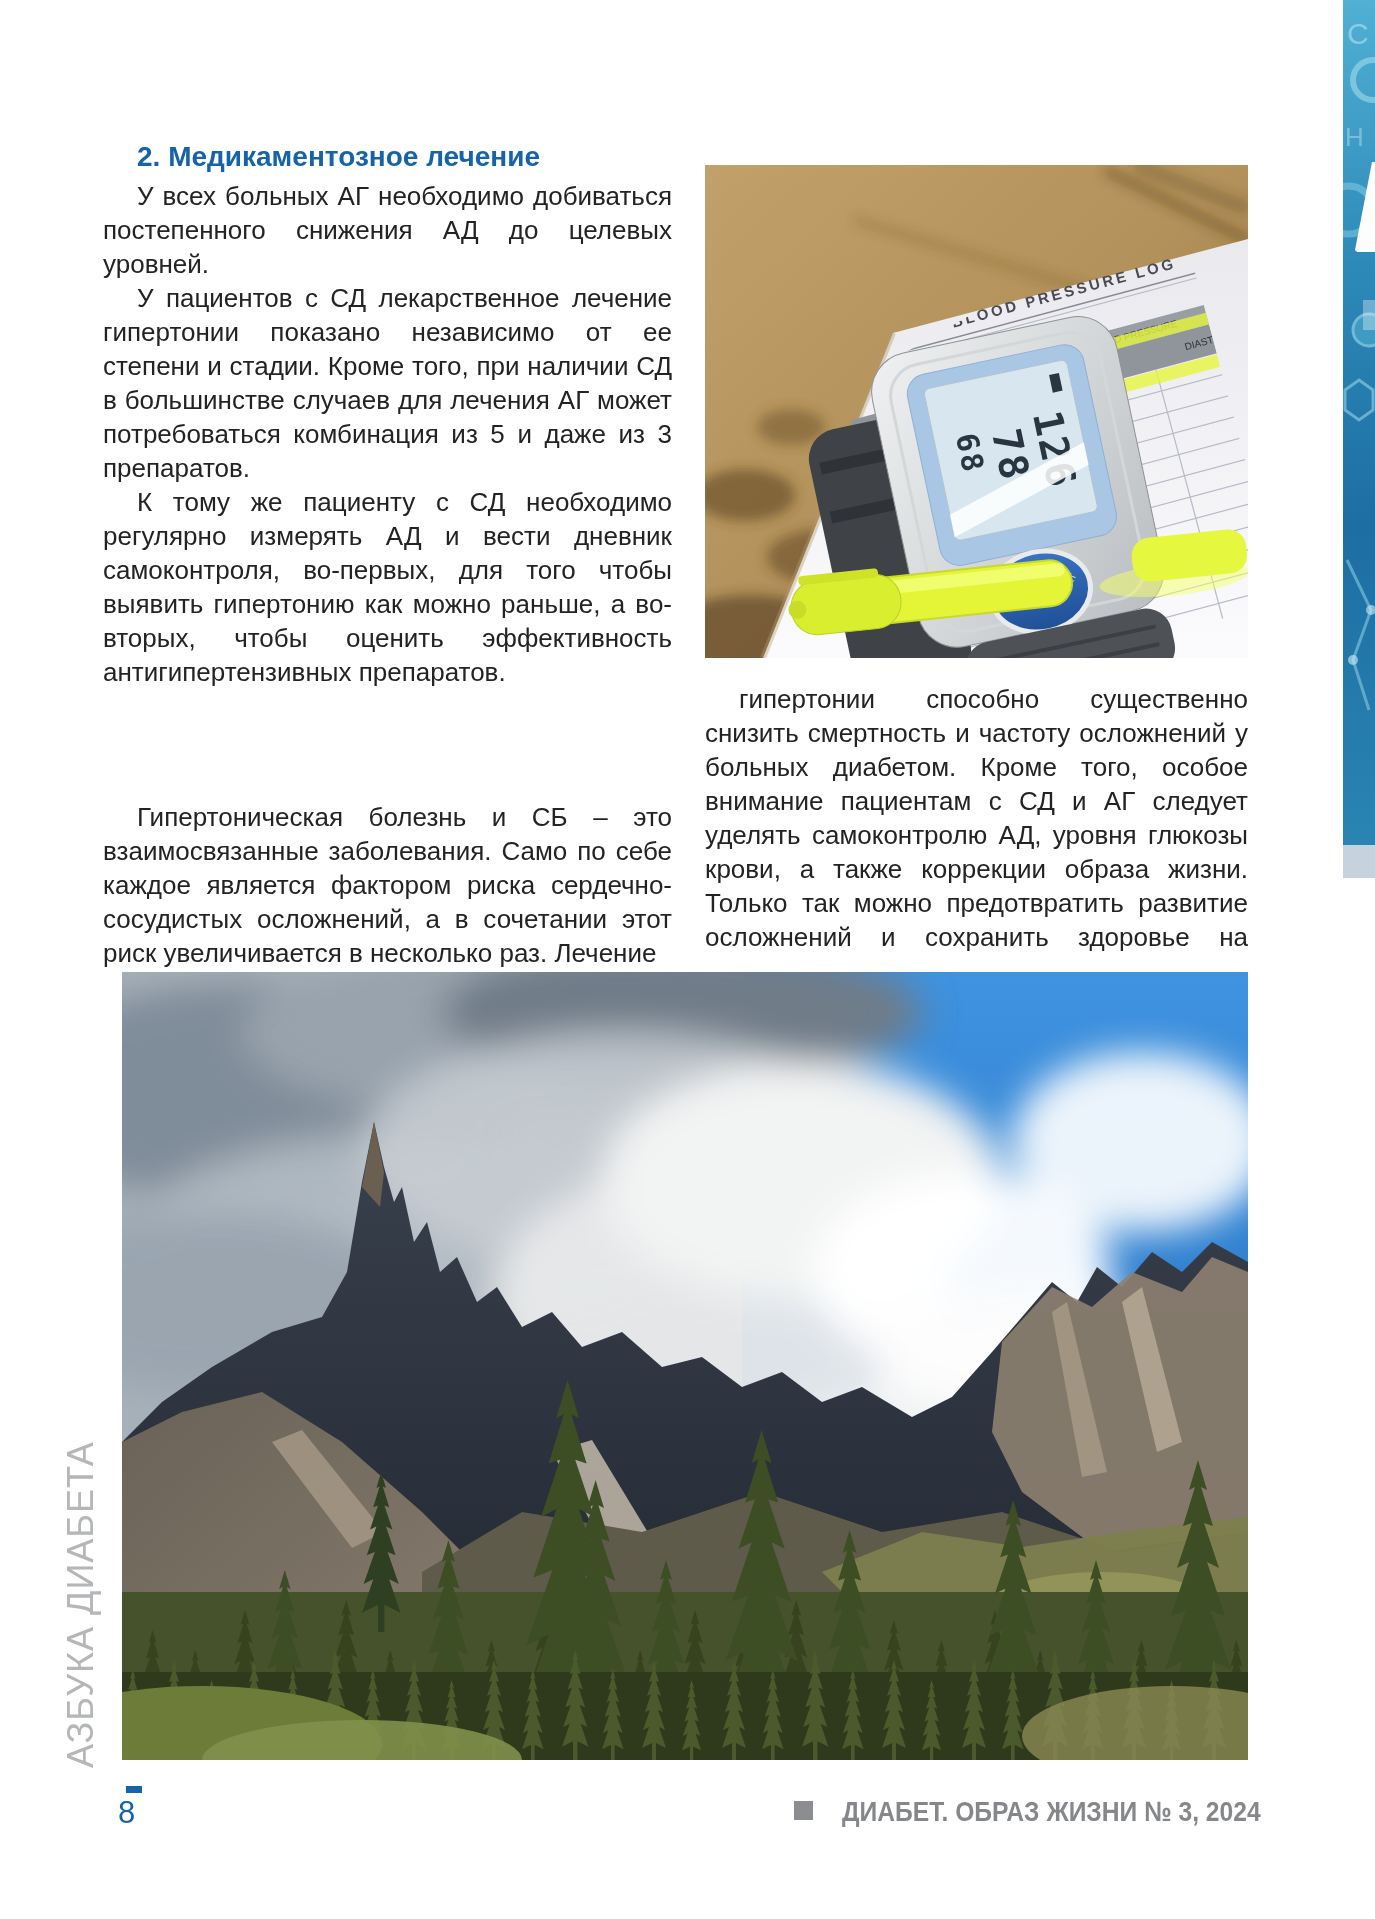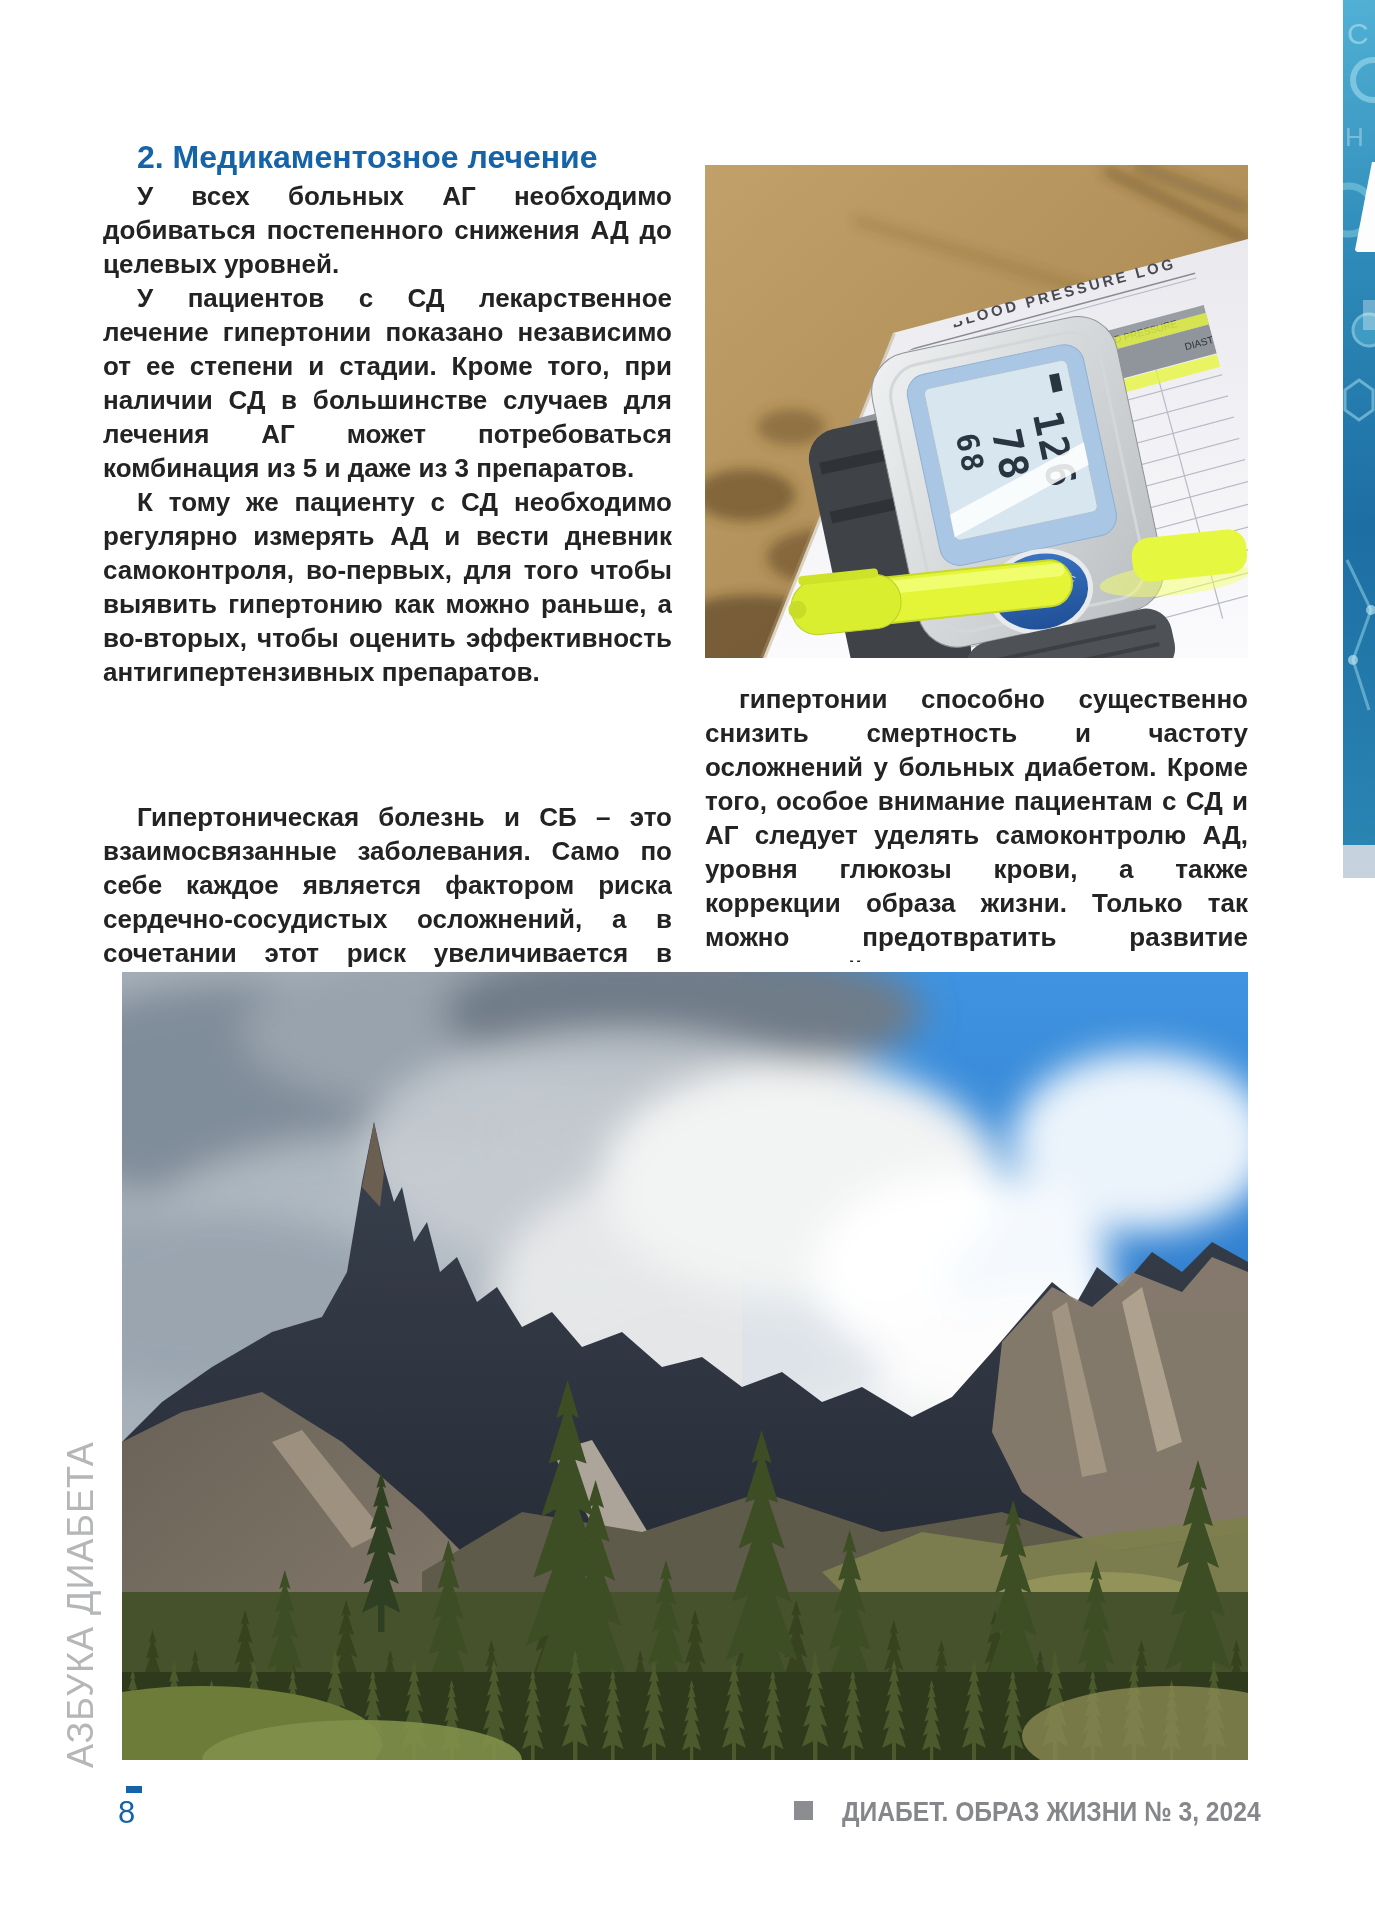--- a/index.html
+++ b/index.html
@@ -1,22 +1,22 @@
 <!DOCTYPE html>
 <html><head>
 <meta charset="utf-8">
 <style>
   html,body{margin:0;padding:0;background:#ffffff;}
   .page{position:relative;width:1375px;height:1919px;background:#fff;overflow:hidden;
         font-family:"Liberation Sans",sans-serif;color:#232323;}
   
   .left-col{position:absolute;left:103px;top:140px;width:569px;height:578px;overflow:hidden;}
-  .med-heading{margin:0 0 5px 0;font-size:32px;line-height:34px;font-weight:bold;
+  .med-heading{margin:0 0 5px 0;font-size:28px;line-height:34px;font-weight:bold;
                color:#1563a8;text-indent:34px;}
-  .body-p{margin:0;font-size:26px;line-height:34px;text-align:justify;text-indent:34px;font-weight:bold;}
+  .body-p{margin:0;font-size:26px;line-height:34px;text-align:justify;text-indent:34px;}
   
   .concl-head{position:absolute;left:103px;top:714px;width:569px;height:49px;
               border-bottom:5px solid #15599e;}
   .concl-sq{position:absolute;left:22px;bottom:0;width:34px;height:44px;background:#15599e;}
   .concl-title{position:absolute;left:68px;bottom:0;font-size:41px;line-height:44px;
                font-weight:bold;color:#1e1e1e;transform:scaleX(.95);transform-origin:left bottom;
                white-space:nowrap;}
   .concl-left{position:absolute;left:103px;top:800px;width:569px;height:172px;overflow:hidden;}
   .right-para{position:absolute;left:705px;top:682px;width:543px;height:280px;overflow:hidden;}
   
@@ -66,21 +66,21 @@
     <rect x="0" y="845" width="32" height="33" fill="#c6d3de"></rect>
   </svg>
 
   <div class="left-col">
     <h3 class="med-heading">2. Медикаментозное лечение</h3>
     <p class="body-p">У всех больных АГ необходимо добиваться постепенного снижения АД до целевых уровней.</p>
     <p class="body-p">У пациентов с СД лекарственное лечение гипертонии показано независимо от ее степени и стадии. Кроме того, при наличии СД в большинстве случаев для лечения АГ может потребоваться комбинация из 5 и даже из 3 препаратов.</p>
     <p class="body-p">К тому же пациенту с СД необходимо регулярно измерять АД и вести дневник самоконтроля, во-первых, для того чтобы выявить гипертонию как можно раньше, а во-вторых, чтобы оценить эффективность антигипертензивных препаратов.</p>
   </div>
 
-  <p class="body-p concl-left">Гипертоническая болезнь и СБ – это взаимосвязанные заболевания. Само по себе каждое является фактором риска сердечно-сосудистых осложнений, а в сочетании этот риск увеличивается в диабетом раз. Лечение</p>
+  <p class="body-p concl-left">Гипертоническая болезнь и СБ – это взаимосвязанные заболевания. Само по себе каждое является фактором риска сердечно-сосудистых осложнений, а в сочетании этот риск увеличивается в несколько раз. Лечение</p>
   <p class="body-p right-para">гипертонии способно существенно снизить смертность и частоту осложнений у больных диабетом. Кроме того, особое внимание пациентам с СД и АГ следует уделять самоконтролю АД, уровня глюкозы крови, а также коррекции образа жизни. Только так можно предотвратить развитие осложнений и сохранить здоровье на долгие годы.</p>
 
   <svg class="bp-photo" viewBox="0 0 543 493">
     <defs>
       <linearGradient id="tanG" x1="0" y1="0" x2="1" y2="1">
         <stop offset="0" stop-color="#c2a069"></stop>
           <stop offset="0.5" stop-color="#b2915a"></stop>
           <stop offset="1" stop-color="#8f7243"></stop>
       </linearGradient>
       <linearGradient id="paperG" x1="0" y1="0" x2="0" y2="1">

